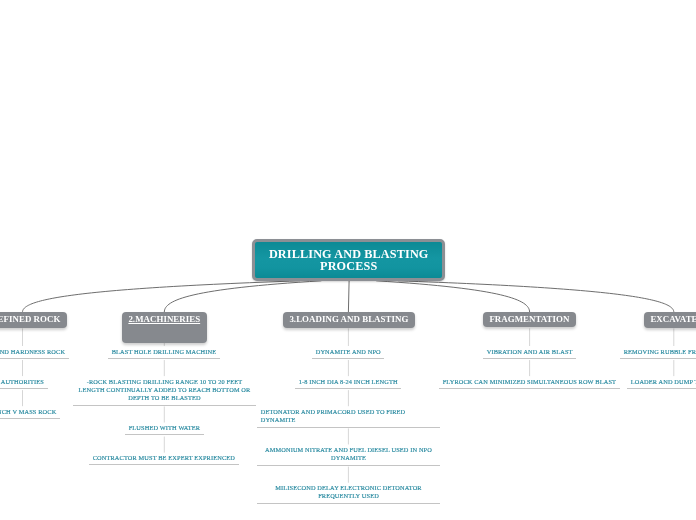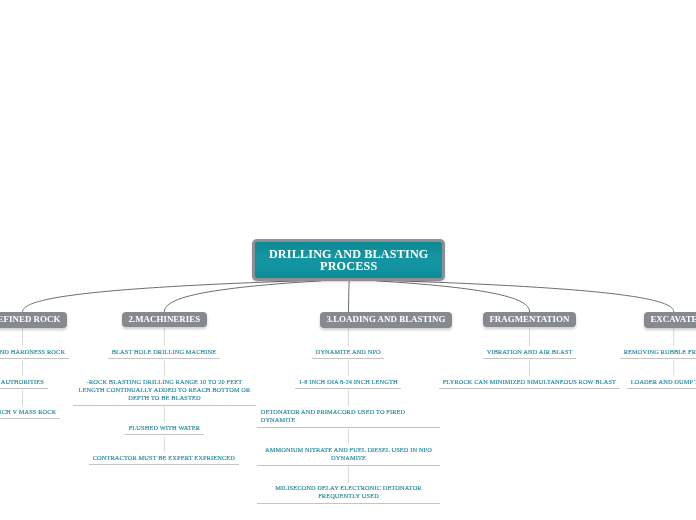--- a/index.html
+++ b/index.html
@@ -59,26 +59,26 @@
       <path d="M 349.1 280.8 L 348.4 312.1" fill="none" stroke="#6e6e6e" stroke-width="1"></path>
       <path d="M 376.175 280.8 C 503.51775000000004 288.7502, 529.6 299.8304, 529.6 312.1" fill="none" stroke="#6e6e6e" stroke-width="1"></path>
       <path d="M 397.805 280.8 C 626.88085 288.7502, 673.8 299.8304, 673.8 312.1" fill="none" stroke="#6e6e6e" stroke-width="1"></path>
     </svg>
   <div id="nodes">
       <div class="root-node" style="left: 252.4px; top: 239.3px; width: 193.4px; height: 41.7px;">DRILLING AND BLASTING PROCESS</div>
       <div class="branch-head" style="top: 312.1px; height: 15.6px; left: -21.8984px;">1.DEFINED ROCK</div>
       <div class="leaf" style="max-width: 183px; top: 347.8px; left: -23.9062px; width: 92.8125px;">SIZE AND HARDNESS ROCK</div>
       <div class="leaf" style="max-width: 183px; top: 377.894px; left: -2.85938px; width: 50.7188px;">AUTHORITIES</div>
       <div class="leaf" style="max-width: 183px; top: 407.988px; left: -15.0234px; width: 75.0469px;">BENCH V MASS ROCK</div>
-      <div class="branch-head" style="top: 312.1px; height: 15px; left: 122.019px;">2.MACHINERIES</div>
+      <div class="branch-head" style="top: 312.1px; height: 31px; left: 122.019px; text-decoration: underline;">2.MACHINERIES</div>
       <div class="leaf" style="max-width: 183px; top: 347.8px; left: 108.308px; width: 111.984px;">BLAST HOLE DRILLING MACHINE</div>
       <div class="leaf" style="max-width: 183px; top: 377.894px; left: 72.8px; width: 183px;">-ROCK BLASTING DRILLING RANGE 10 TO 20 FEET LENGTH CONTINUALLY ADDED TO REACH BOTTOM OR DEPTH TO BE BLASTED</div>
       <div class="leaf" style="max-width: 183px; top: 424.3px; left: 124.878px; width: 78.8438px;">FLUSHED WITH WATER</div>
       <div class="leaf" style="max-width: 183px; top: 454.394px; left: 89.4562px; width: 149.688px;">CONTRACTOR MUST BE EXPERT EXPRIENCED</div>
-      <div class="branch-head" style="top: 312.1px; height: 15.6px; left: 282.502px; margin-left: 37px;">3.LOADING AND BLASTING</div>
+      <div class="branch-head" style="top: 312.1px; height: 15.6px; left: 282.502px;">3.LOADING AND BLASTING</div>
       <div class="leaf" style="max-width: 183px; top: 347.8px; left: 312.158px; width: 72.4844px;">DYNAMITE AND NPO</div>
       <div class="leaf" style="max-width: 183px; top: 377.894px; left: 295.205px; width: 106.391px;">1-8 INCH DIA 8-24 INCH LENGTH</div>
       <div class="leaf leftal" style="max-width: 183px; top: 407.988px; left: 256.9px; width: 183px;">DETONATOR AND PRIMACORD USED TO FIRED DYNAMITE</div>
       <div class="leaf" style="max-width: 183px; top: 446.238px; left: 256.9px; width: 183px;">AMMONIUM NITRATE AND FUEL DIESEL USED IN NPO DYNAMITE</div>
       <div class="leaf" style="max-width: 183px; top: 484.488px; left: 256.9px; width: 183px;">MILISECOND DELAY ELECTRONIC DETONATOR FREQUENTLY USED</div>
       <div class="branch-head" style="top: 312.1px; height: 15px; left: 483.178px;">FRAGMENTATION</div>
       <div class="leaf" style="max-width: 183px; top: 347.8px; left: 482.952px; width: 93.2969px;">VIBRATION AND AIR BLAST</div>
       <div class="leaf" style="max-width: 183px; top: 377.894px; left: 439.225px; width: 180.75px;">FLYROCK CAN MINIMIZED SIMULTANEOUS ROW BLAST</div>
       <div class="branch-head" style="top: 312.1px; height: 15.6px; left: 643.816px;">EXCAVATE</div>
       <div class="leaf" style="max-width: 183px; top: 347.8px; left: 619.964px; width: 107.672px;">REMOVING RUBBLE FRAGMENT</div>

